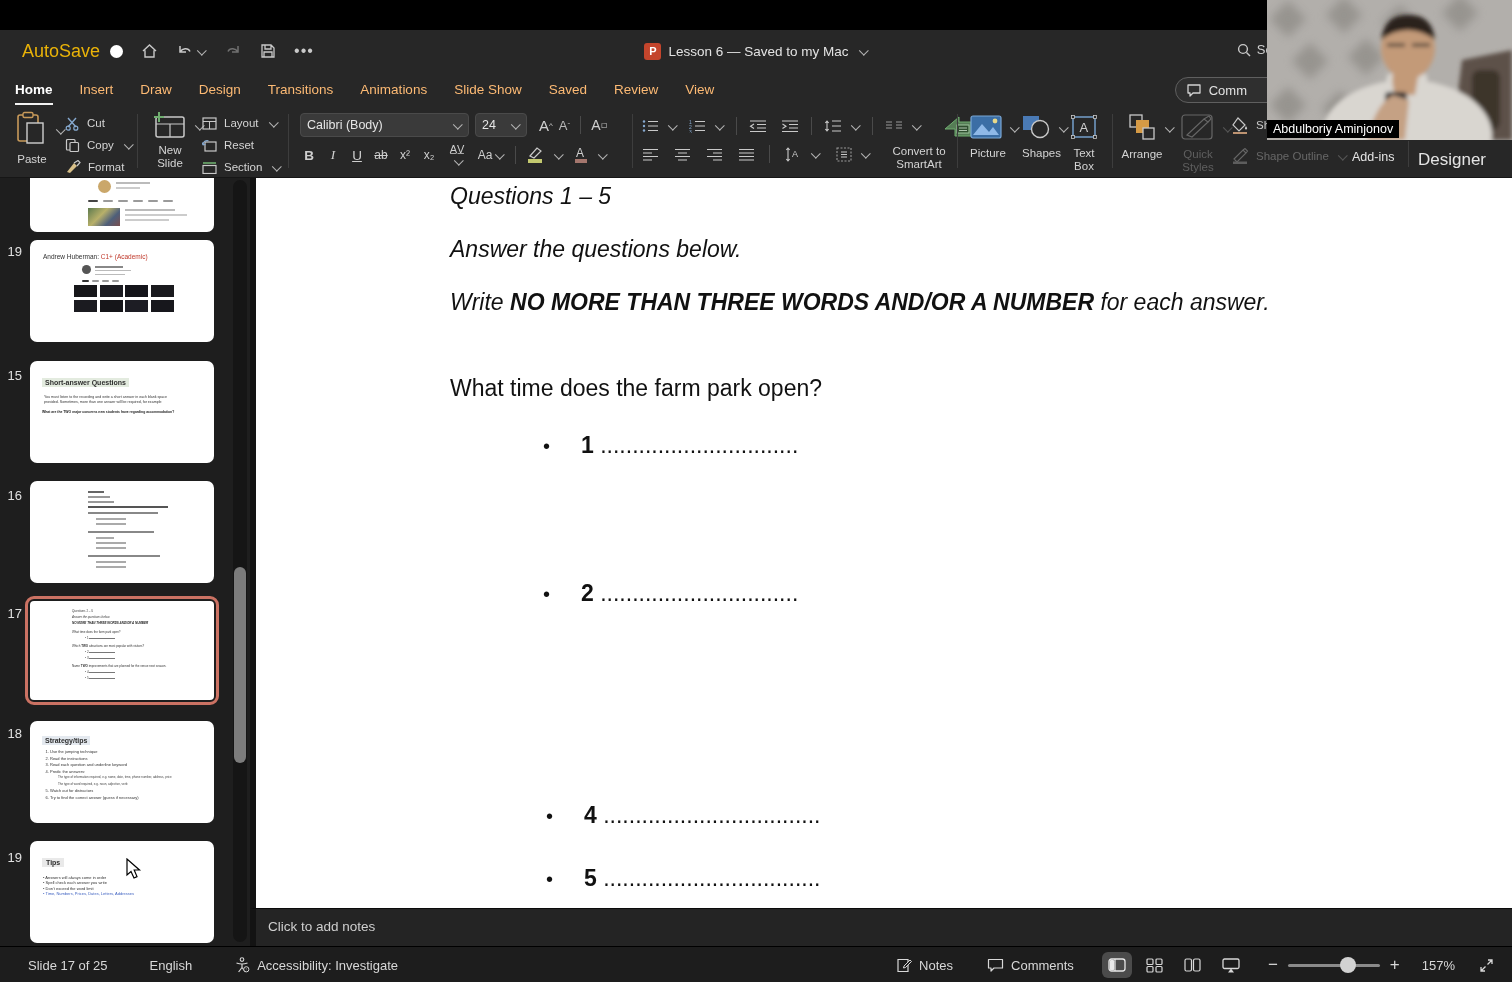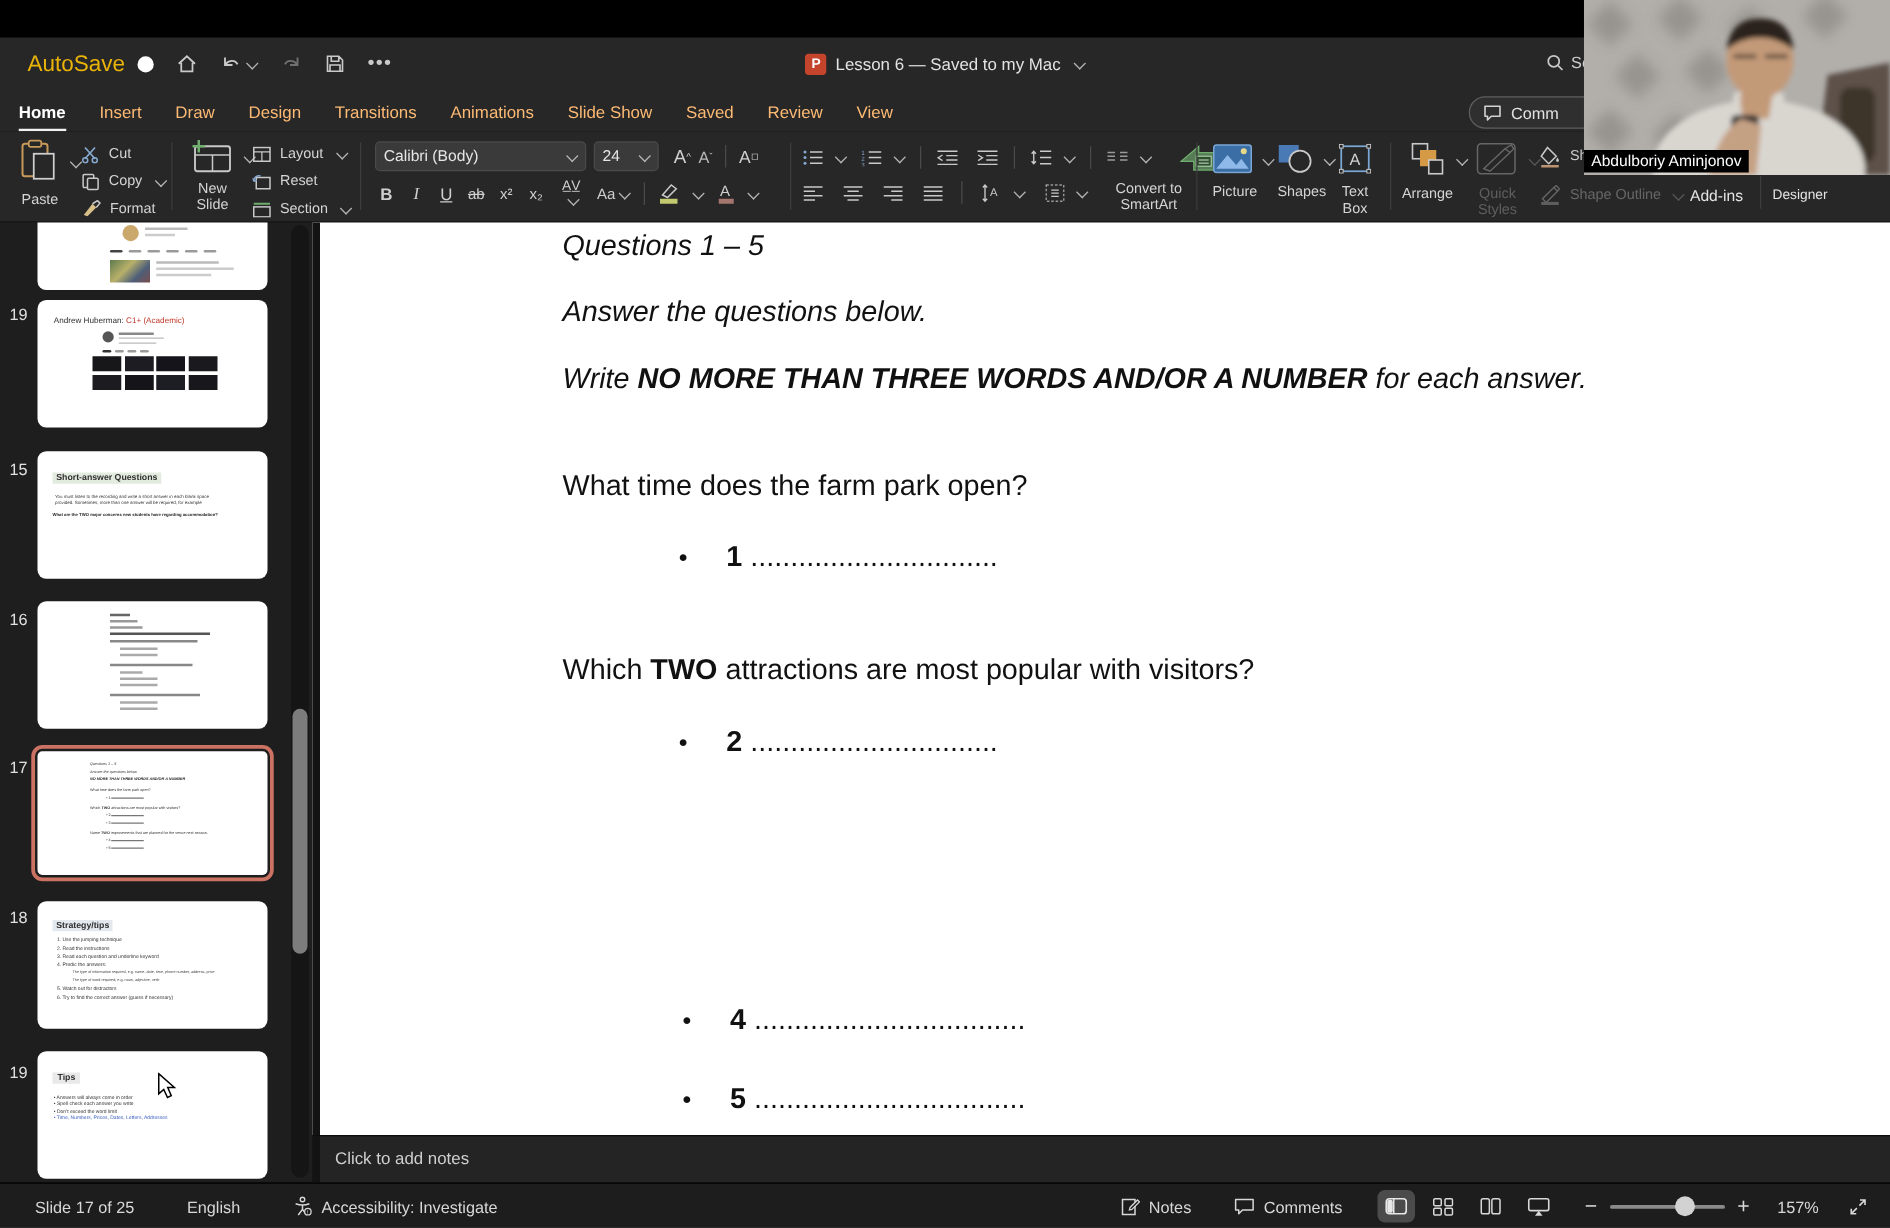--- a/index.html
+++ b/index.html
@@ -435,21 +435,21 @@
         <svg class="icon" width="18" height="16" viewBox="0 0 18 16">
             <path d="M2 11 L11 2 L14 5 L5 14 Z M11 2 L13 0.5 L15.5 3 L14 5" fill="none" stroke="#9a9a9a" stroke-width="1.1"></path>
             <rect x="1" y="13.5" width="14" height="2.5" fill="#8a8a8a"></rect>
           </svg>
         <span style="font-size:11.5px;color:#9a9a9a">Shape Outline</span>
         <span class="chev dim"></span>
       </span>
     </div>
     <div class="abs" style="left:232px;top:45px;font-size:12.5px;color:#e4e4e4">Add-ins</div>
     <div class="abs" style="left:288px;top:36px;width:1px;height:26px;background:#3d3d3d"></div>
-    <div class="abs" style="left:298px;top:45px;font-size:11px;color:#e4e4e4">Designer</div>
+    <div class="abs" style="left:298px;top:45px;font-size:17px;color:#e4e4e4">Designer</div>
   </div>
 </div>
 
 <div id="webcam">
   <svg width="245" height="140" viewBox="0 0 245 140">
     <defs>
       <filter id="blur1">
           <feGaussianBlur stdDeviation="5"></feGaussianBlur>
         </filter>
       <filter id="blur2">
@@ -604,23 +604,20 @@
 </div>
 
 <div id="canvas">
   <div class="sl it" style="left:194px;top:5px">Questions 1 – 5</div>
   <div class="sl it" style="left:194px;top:58px">Answer the questions below.</div>
   <div class="sl it" style="left:194px;top:111px">
     <span>Write </span><b>NO MORE THAN THREE WORDS AND/OR A NUMBER</b><span> for each answer.</span>
   </div>
   <div class="sl" style="left:194px;top:197px">What time does the farm park open?</div>
   <div class="ans" style="left:287px;top:254px"><span class="blt">•</span><b>1</b> <span>...............................</span></div>
-  <div class="sl" style="left:194px;top:344px">
-    <span>Which </span><b>TWO</b><span> attractions are most popular with visitors?</span>
-  </div>
   <div class="ans" style="left:287px;top:402px"><span class="blt">•</span><b>2</b> <span>...............................</span></div>
   <div class="ans" style="left:290px;top:624px"><span class="blt">•</span><b>4</b> <span>..................................</span></div>
   <div class="ans" style="left:290px;top:687px"><span class="blt">•</span><b>5</b> <span>..................................</span></div>
 </div>
 
 <div id="notesbar">
   <div style="padding:10px 16px 0 12px;font-size:13.5px;color:#cfcfcf">Click to add notes</div>
 </div>
 
 <div id="statusbar">

